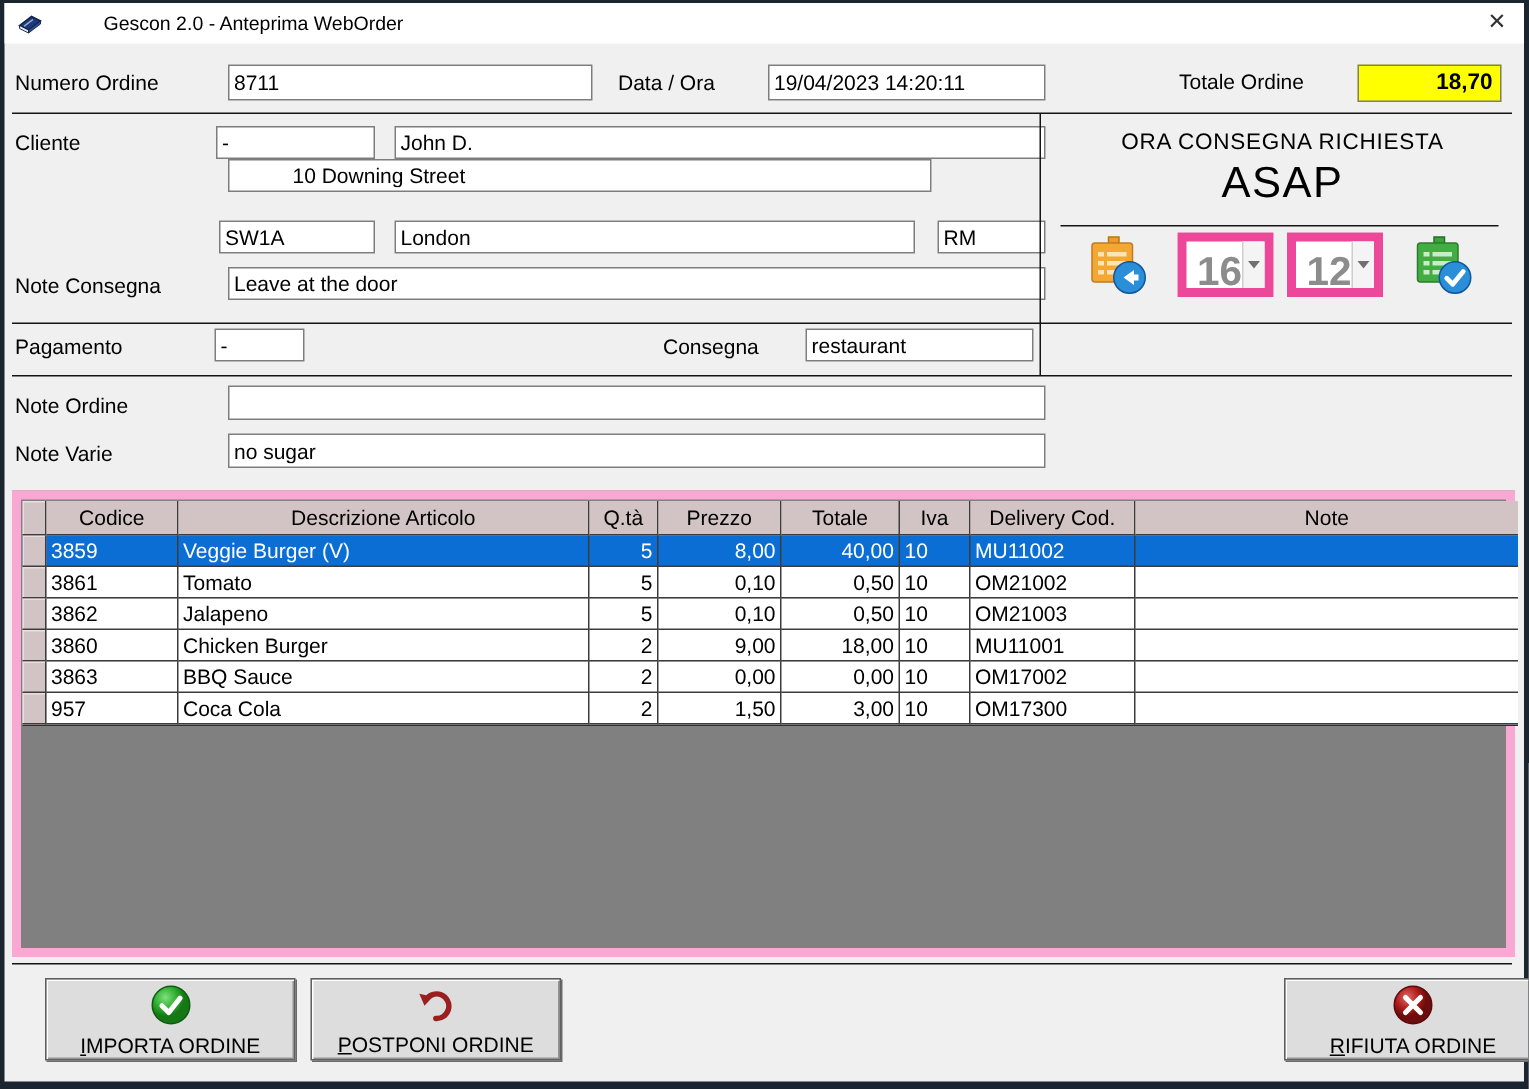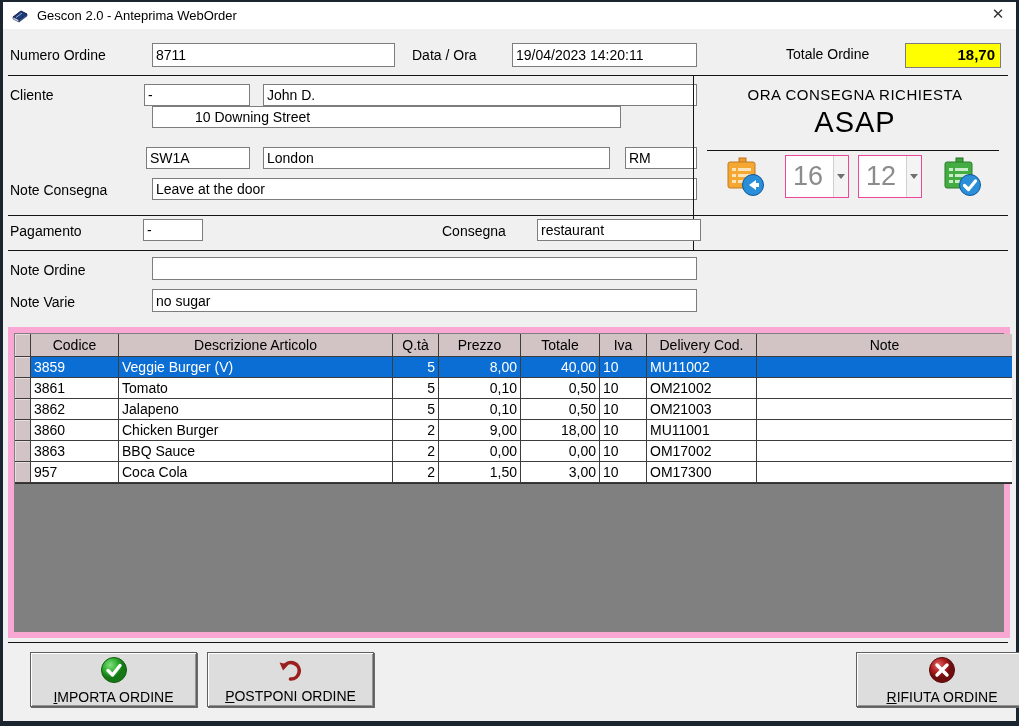--- a/index.html
+++ b/index.html
@@ -1,30 +1,30 @@
 <!DOCTYPE html>
 <html><head>
 <meta charset="utf-8">
 <style>
   html,body{margin:0;padding:0;background:#555;}
   *{box-sizing:border-box;font-family:"Liberation Sans",sans-serif;}
   .window{position:relative;width:1019px;height:726px;background:#1b2530;overflow:hidden;}
   .client{position:absolute;left:3px;top:2px;width:1013px;height:719px;background:#f0f0f0;}
-  .titlebar{position:absolute;left:3px;top:2px;width:1013px;height:27px;background:#ffffff;display:flex;align-items:center;}
+  .titlebar{position:absolute;left:3px;top:2px;width:1013px;height:27px;background:#ffffff;display:flex;align-items:center;gap:32px;}
   .title-text{font-size:13px;color:#000;margin-left:8px;}
   .app-icon{margin-left:8px;display:flex;align-items:center;}
   .close-btn{position:absolute;right:10px;top:4px;width:22px;height:20px;display:flex;align-items:center;justify-content:center;font-size:15px;color:#333;cursor:default;}
   .lbl{position:absolute;font-size:14px;color:#000;white-space:nowrap;}
   .field{position:absolute;background:#fff;border:1px solid #7d7d7d;font-size:14px;color:#000;padding:0 3px;outline:none;}
   .sep-h{position:absolute;height:1px;background:#141414;}
   .sep-v{position:absolute;width:1px;background:#141414;}
   .total-box{position:absolute;background:#ffff00;border:1px solid #7d7d7d;font-size:15px;font-weight:bold;text-align:right;padding:2px 5px 0 0;color:#000;}
   .panel-title{position:absolute;left:705px;width:300px;text-align:center;font-size:15px;letter-spacing:.5px;color:#000;}
   .asap{position:absolute;left:705px;width:300px;text-align:center;font-size:29px;letter-spacing:1px;color:#000;}
-  .dd{position:absolute;width:64px;height:43px;background:#fff;border:1px solid #ec4899;display:flex;}
+  .dd{position:absolute;width:64px;height:43px;background:#fff;border:6px solid #ec4899;display:flex;font-weight:bold;}
   .dd-val{flex:1;font-size:27px;color:#8c8c8c;padding-left:7px;line-height:40px;}
   .dd-btn{width:15px;background:#f4f4f4;border-left:1px solid #cfcfcf;display:flex;align-items:center;justify-content:center;}
   .dd-arrow{width:0;height:0;border-left:4px solid transparent;border-right:4px solid transparent;border-top:5px solid #707070;}
   .icon-btn{position:absolute;cursor:default;}
   
   .grid-panel{position:absolute;left:8px;top:327px;width:1002px;height:311px;background:#808080;border:6px solid #f9a8d4;}
   .grid{position:absolute;left:1px;top:1px;width:997px;background:#808080;border-bottom:1px solid #2f2f2f;}
   .trow{display:flex;height:21px;background:#fff;}
   .trow.head{height:23px;background:#d2c4c4;}
   .trow.selected{background:#0a6ed4;color:#fff;}
@@ -124,21 +124,21 @@
       <circle cx="28" cy="29" r="10.5" fill="#2a8fd8" stroke="#10579c"></circle>
       <path d="M22.5 29.5 L26.5 33.5 L33.5 25" fill="none" stroke="#ffffff" stroke-width="3.2" stroke-linecap="round" stroke-linejoin="round"></path>
     </svg>
   </div>
 
   <div class="sep-h" style="left:8px;top:215px;width:1000px;"></div>
 
   <span class="lbl" style="left:10px;top:223px;">Pagamento</span>
   <input class="field" style="left: 143px; top: 219px; width: 60px; height: 22px;" value="-">
   <span class="lbl" style="left:442px;top:223px;">Consegna</span>
-  <input class="field" style="left: 537px; top: 219px; width: 164px; height: 22px;" value="restaurant">
+  <input class="field" style="left: 537px; top: 219px; width: 152px; height: 22px;" value="restaurant">
 
   <div class="sep-h" style="left:8px;top:250px;width:1000px;"></div>
 
   <span class="lbl" style="left:10px;top:262px;">Note Ordine</span>
   <input class="field" style="left: 152px; top: 257px; width: 545px; height: 23px;" value="">
   <span class="lbl" style="left:10px;top:294px;">Note Varie</span>
   <input class="field" style="left: 152px; top: 289px; width: 545px; height: 23px;" value="no sugar">
 
   <div class="grid-panel">
     <div class="grid">

